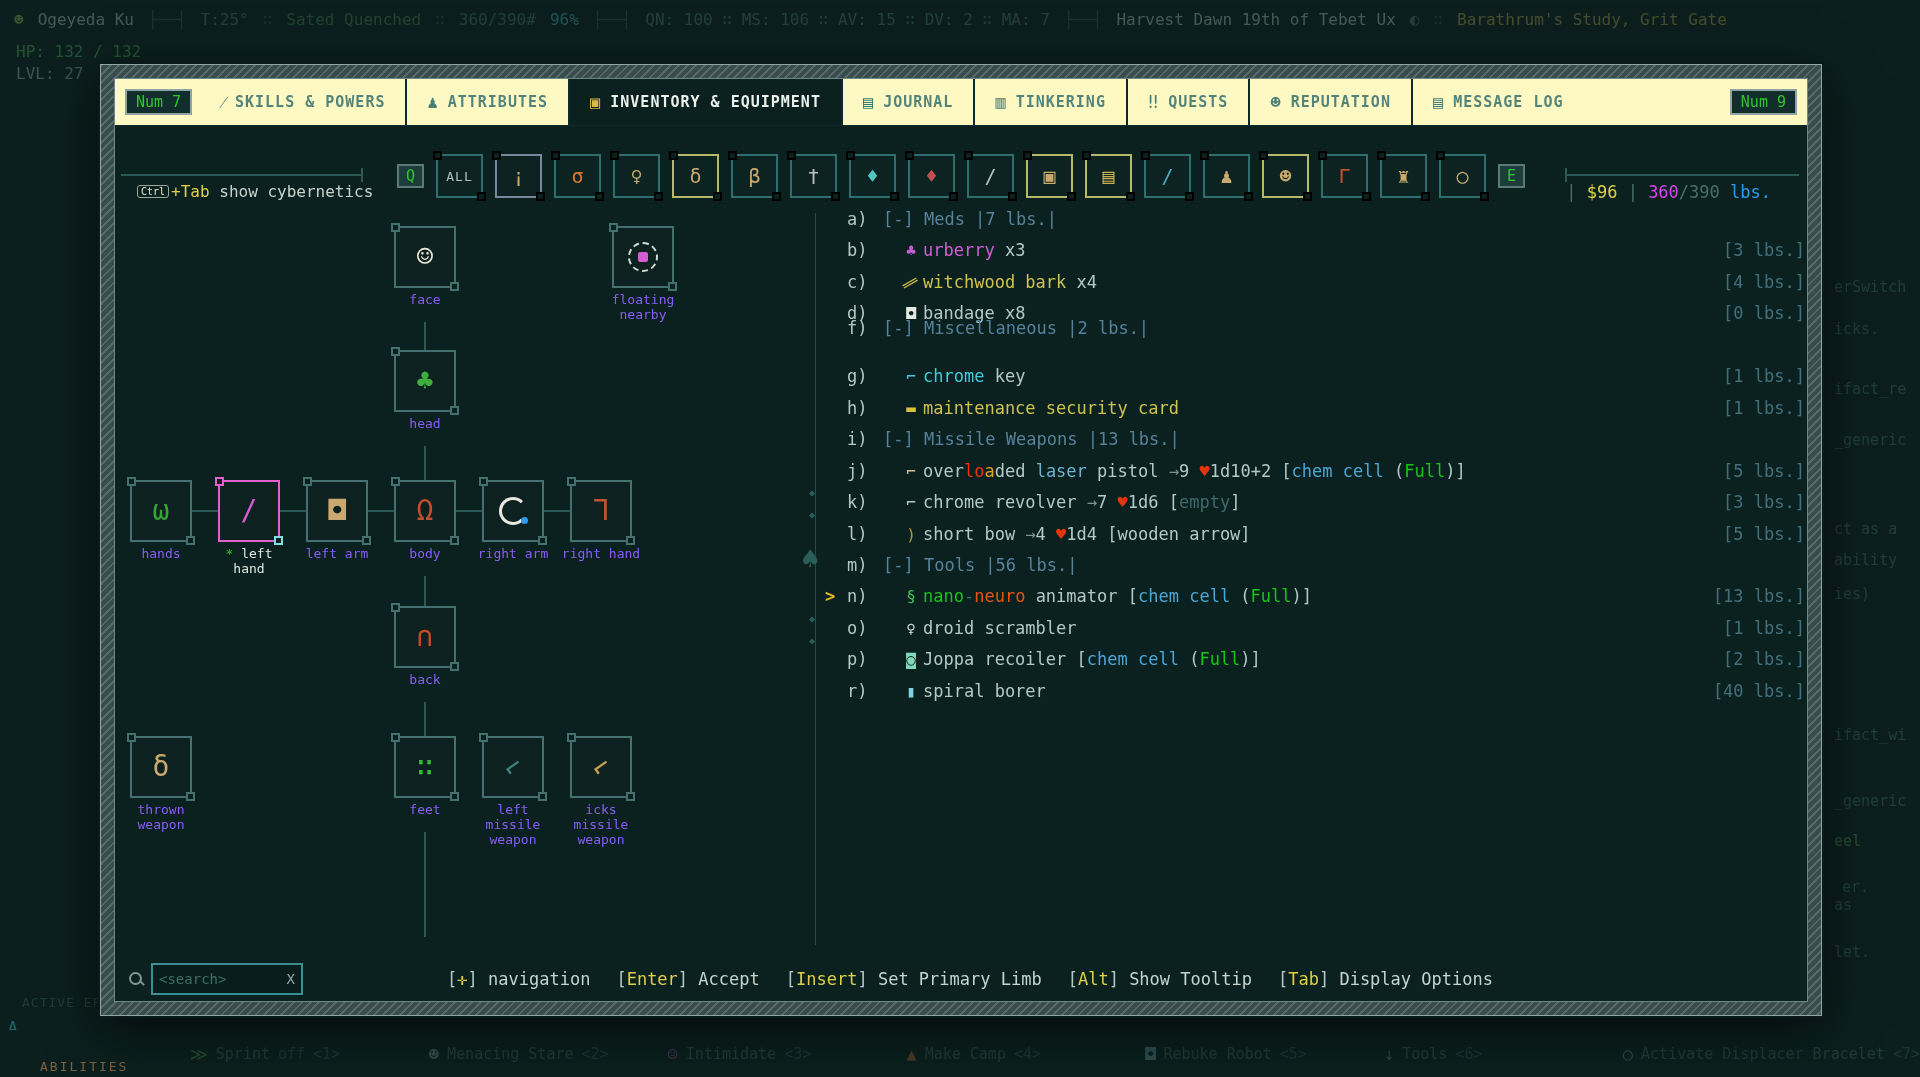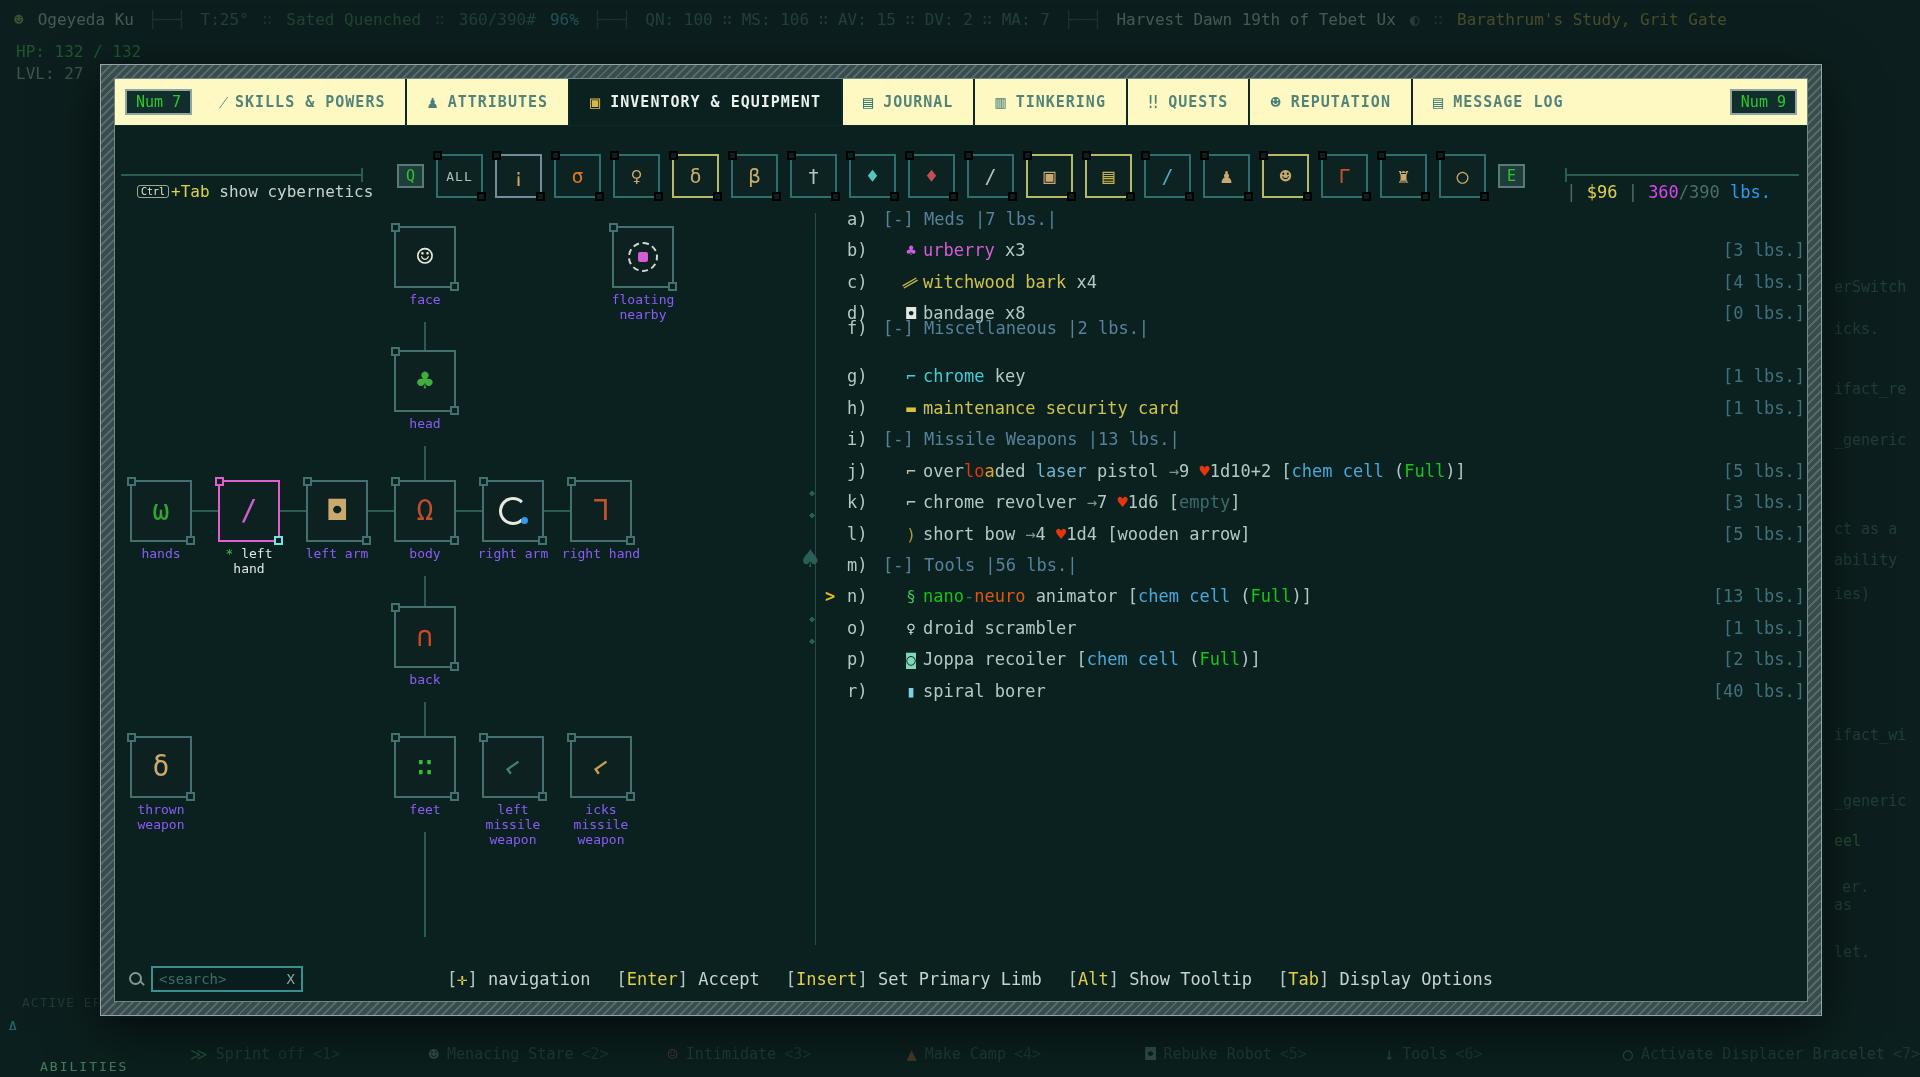--- a/index.html
+++ b/index.html
@@ -16,21 +16,21 @@
   .sb-date{color:#8fa89f;} .sb-loc{color:#8f8f4a;} .sb-moon{color:#4a6f6a;}
   .sb-player-icon{color:#7a9a50;}
   .hpline{position:absolute;left:16px;top:42px;font-size:16px;color:#3f9f57;}
   .lvlline{position:absolute;left:16px;top:64px;font-size:16px;color:#7d9a93;}
   .frag{position:absolute;font-size:15px;color:#3f6f68;white-space:nowrap;}
   .active-eff{position:absolute;left:22px;top:995px;font-size:13px;color:#3d6a60;letter-spacing:1px;}
   .a-badge{position:absolute;left:8px;top:1018px;font-size:16px;color:#3fc0d0;}
   .compass{position:absolute;font-size:20px;color:#50756f;}
   .abilitybar{position:absolute;left:0;top:1030px;width:1920px;height:47px;
     display:flex;align-items:center;gap:0;background:#12302c;}
-  .ab-label{margin-left:40px;font-size:13px;color:#86efac;letter-spacing:2px;width:150px;margin-top:25px;}
+  .ab-label{margin-left:40px;font-size:13px;color:#fdba74;letter-spacing:2px;width:150px;margin-top:25px;}
   .ability{flex:1;display:flex;align-items:center;gap:8px;font-size:15px;color:#3d6a60;white-space:nowrap;}
   .ability .ab-key{color:#2f5f58;} .ability .ab-state{color:#2f5f58;}
   .ab-icon{font-size:17px;}
   .dim{position:absolute;inset:0;background:rgba(5,17,17,.52);z-index:5;}
   
   .window{position:absolute;left:100px;top:64px;width:1722px;height:952px;z-index:10;
     background:repeating-linear-gradient(135deg,#55696b 0 2px,#384b4d 2px 6px);
     border:1px solid #93a5a5;box-shadow:0 0 0 2px #0a1a1a,0 14px 50px rgba(0,0,0,.65);
     box-sizing:border-box;padding:13px;}
   .win-inner{position:relative;width:100%;height:100%;background:#0b2120;
@@ -98,21 +98,21 @@
   .sg-base{color:#b3c9c3;} .sg-steel{color:#56829b;margin-top:8px;} .sg-dim{color:#3e6a6a;}
   .sg-magenta{color:#d65cd6;} .sg-yellow{color:#cfc24e;} .sg-cyan{color:#43cbd8;}
   .sg-blue{color:#4ba7d8;} .sg-skyblue{color:#6fb3d0;} .sg-green{color:#16c516;}
   .sg-red{color:#e4350e;} .sg-orange{color:#e8a020;} .sg-rust{color:#e4560e;}
   .sg-arrow{color:#7a9590;}
   
   .footer{position:absolute;left:0;right:0;bottom:0;height:44px;display:flex;align-items:center;}
   .mag{position:relative;width:14px;height:14px;margin-left:14px;}
   .mag .lens{position:absolute;left:0;top:0;width:9px;height:9px;border:2px solid #7e9a93;border-radius:50%;}
   .mag .handle{position:absolute;left:10px;top:10px;width:6px;height:2px;background:#7e9a93;transform:rotate(45deg);}
-  .searchbox{margin-left:8px;width:152px;height:26px;border:2px solid #3a8f8f;background:#0a1d1d;
+  .searchbox{margin-left:8px;width:152px;height:32px;border:2px solid #3a8f8f;background:#0a1d1d;
     display:flex;align-items:center;font-size:14px;box-sizing:border-box;padding:0 6px;}
   .searchbox .ph{color:#3c6f6a;flex:1;} .searchbox .clr{color:#8fa8a0;}
   .hints{flex:1;display:flex;justify-content:center;gap:26px;font-size:17px;color:#c6d4ce;white-space:nowrap;}
   .hint .br{color:#b3c9c3;} .hint .k{color:#e0d048;}
 </style>
 </head>
 <body>
 
 <div class="bg">
   <div class="statusbar">

